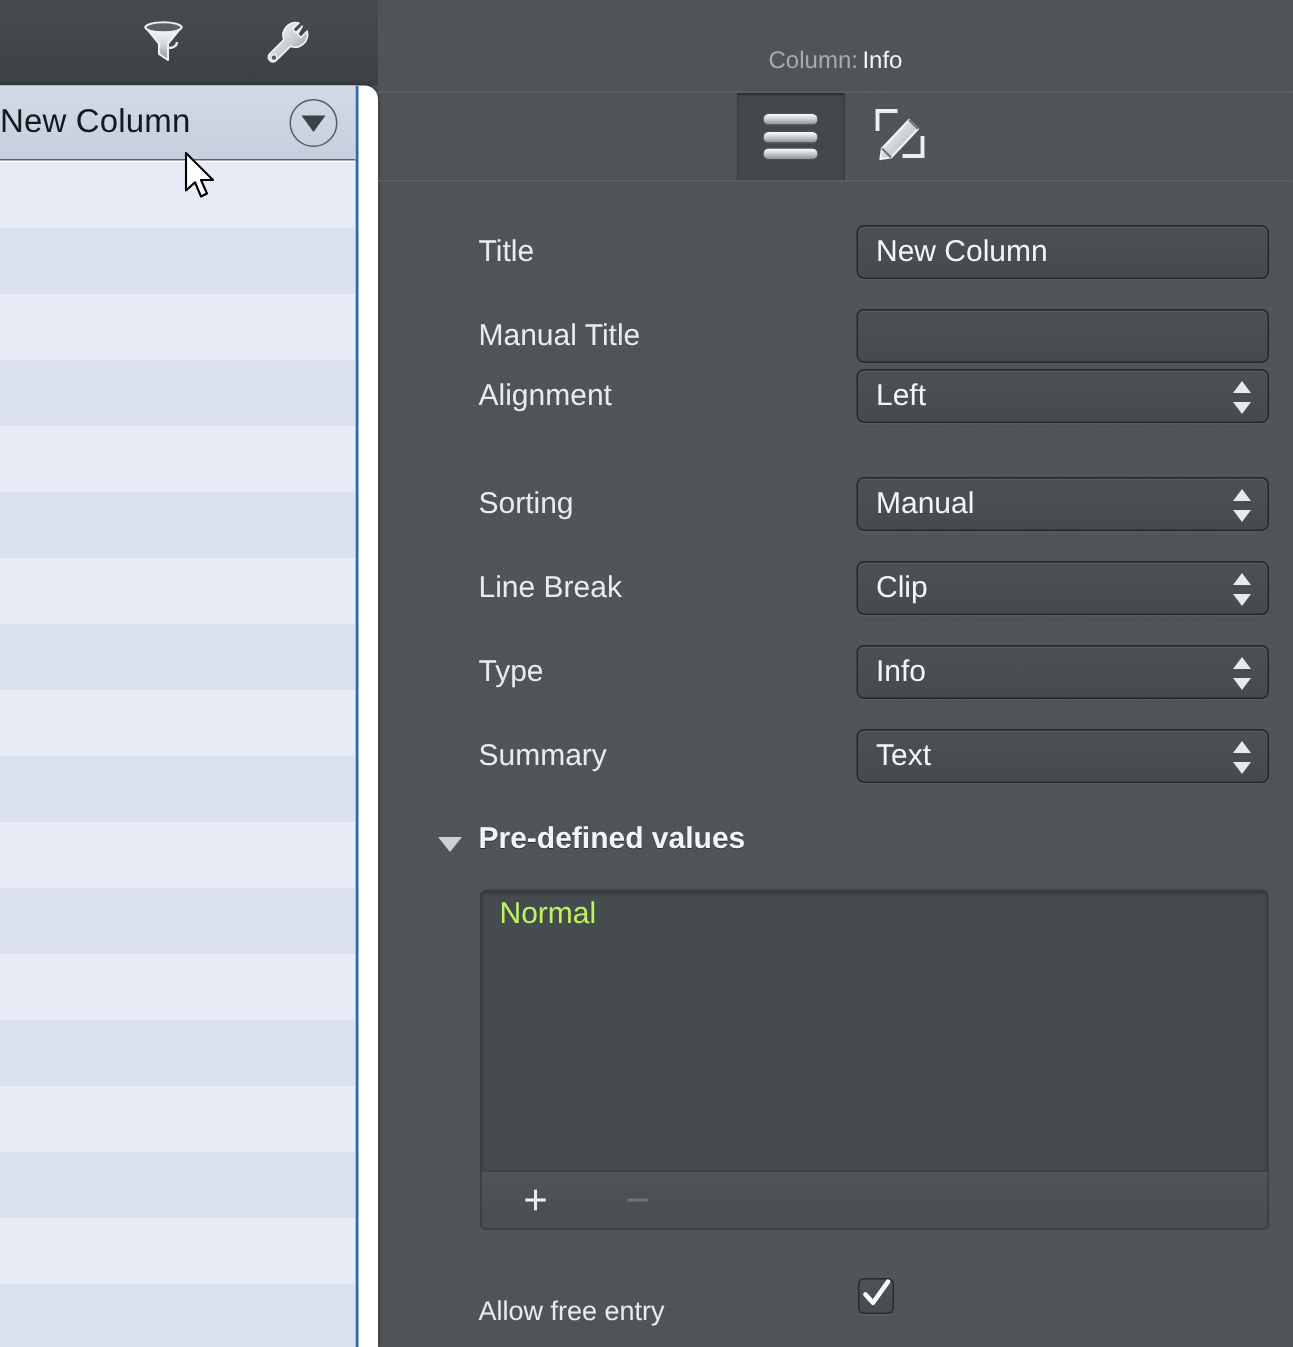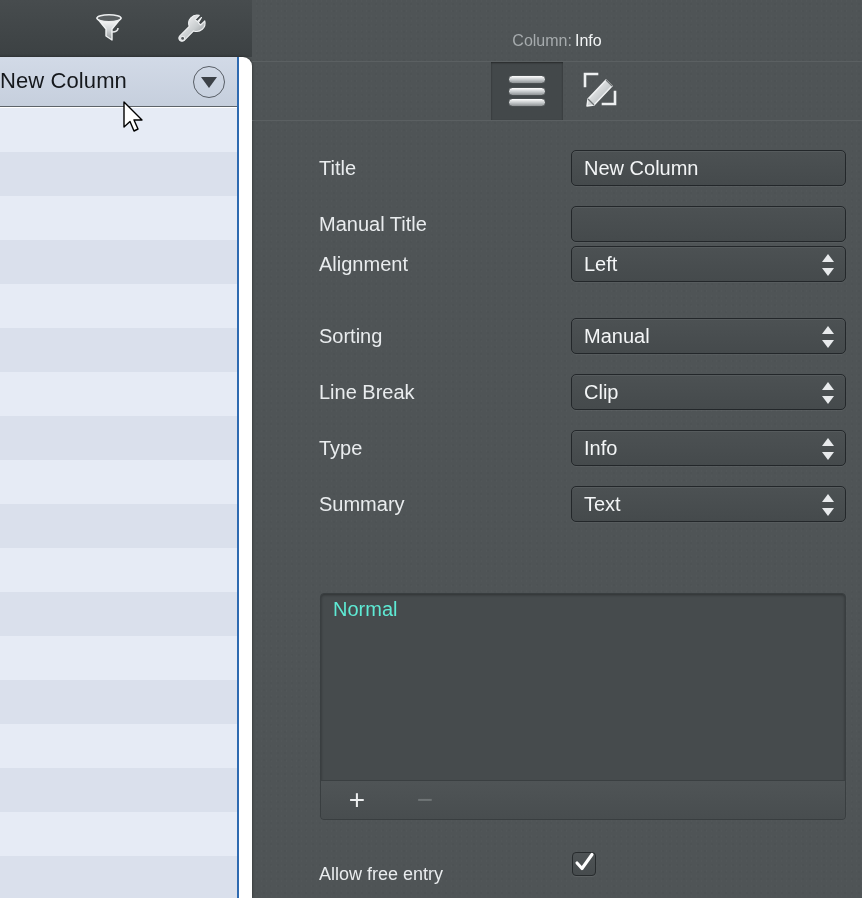--- a/index.html
+++ b/index.html
@@ -257,21 +257,21 @@
     position: absolute;
     left: 0; top: 0; right: 0;
     bottom: 38px;
     overflow: hidden;
   }
   .value-item {
     height: 30px;
     line-height: 30px;
     padding-left: 12px;
     font-size: 20px;
-    color: #5eead4;
+    color: #bef264;
     white-space: nowrap;
   }
   #values-toolbar {
     position: absolute;
     left: 0; right: 0; bottom: 0;
     height: 38px;
     background: linear-gradient(to bottom, #4f5456 0%, #484d4f 100%);
     border-top: 1px solid #3a3f41;
   }
   .vt-btn {
@@ -482,20 +482,24 @@
           <div class="control">
             <span class="val">Text</span>
             <span class="stepper">
               <span class="up"></span>
               <span class="down"></span>
             </span>
           </div>
         </div>
       </div>
 
+    <div id="disclosure-row">
+      <span id="disclosure-triangle"></span>
+      <span id="disclosure-label">Pre-defined values</span>
+    </div>
 
     <div id="values-box">
       <div id="values-list">
           <div class="value-item">Normal</div>
         </div>
       <div id="values-toolbar">
         <div class="vt-btn" id="values-add-button">+</div>
         <div class="vt-btn" id="values-remove-button">−</div>
       </div>
     </div>

